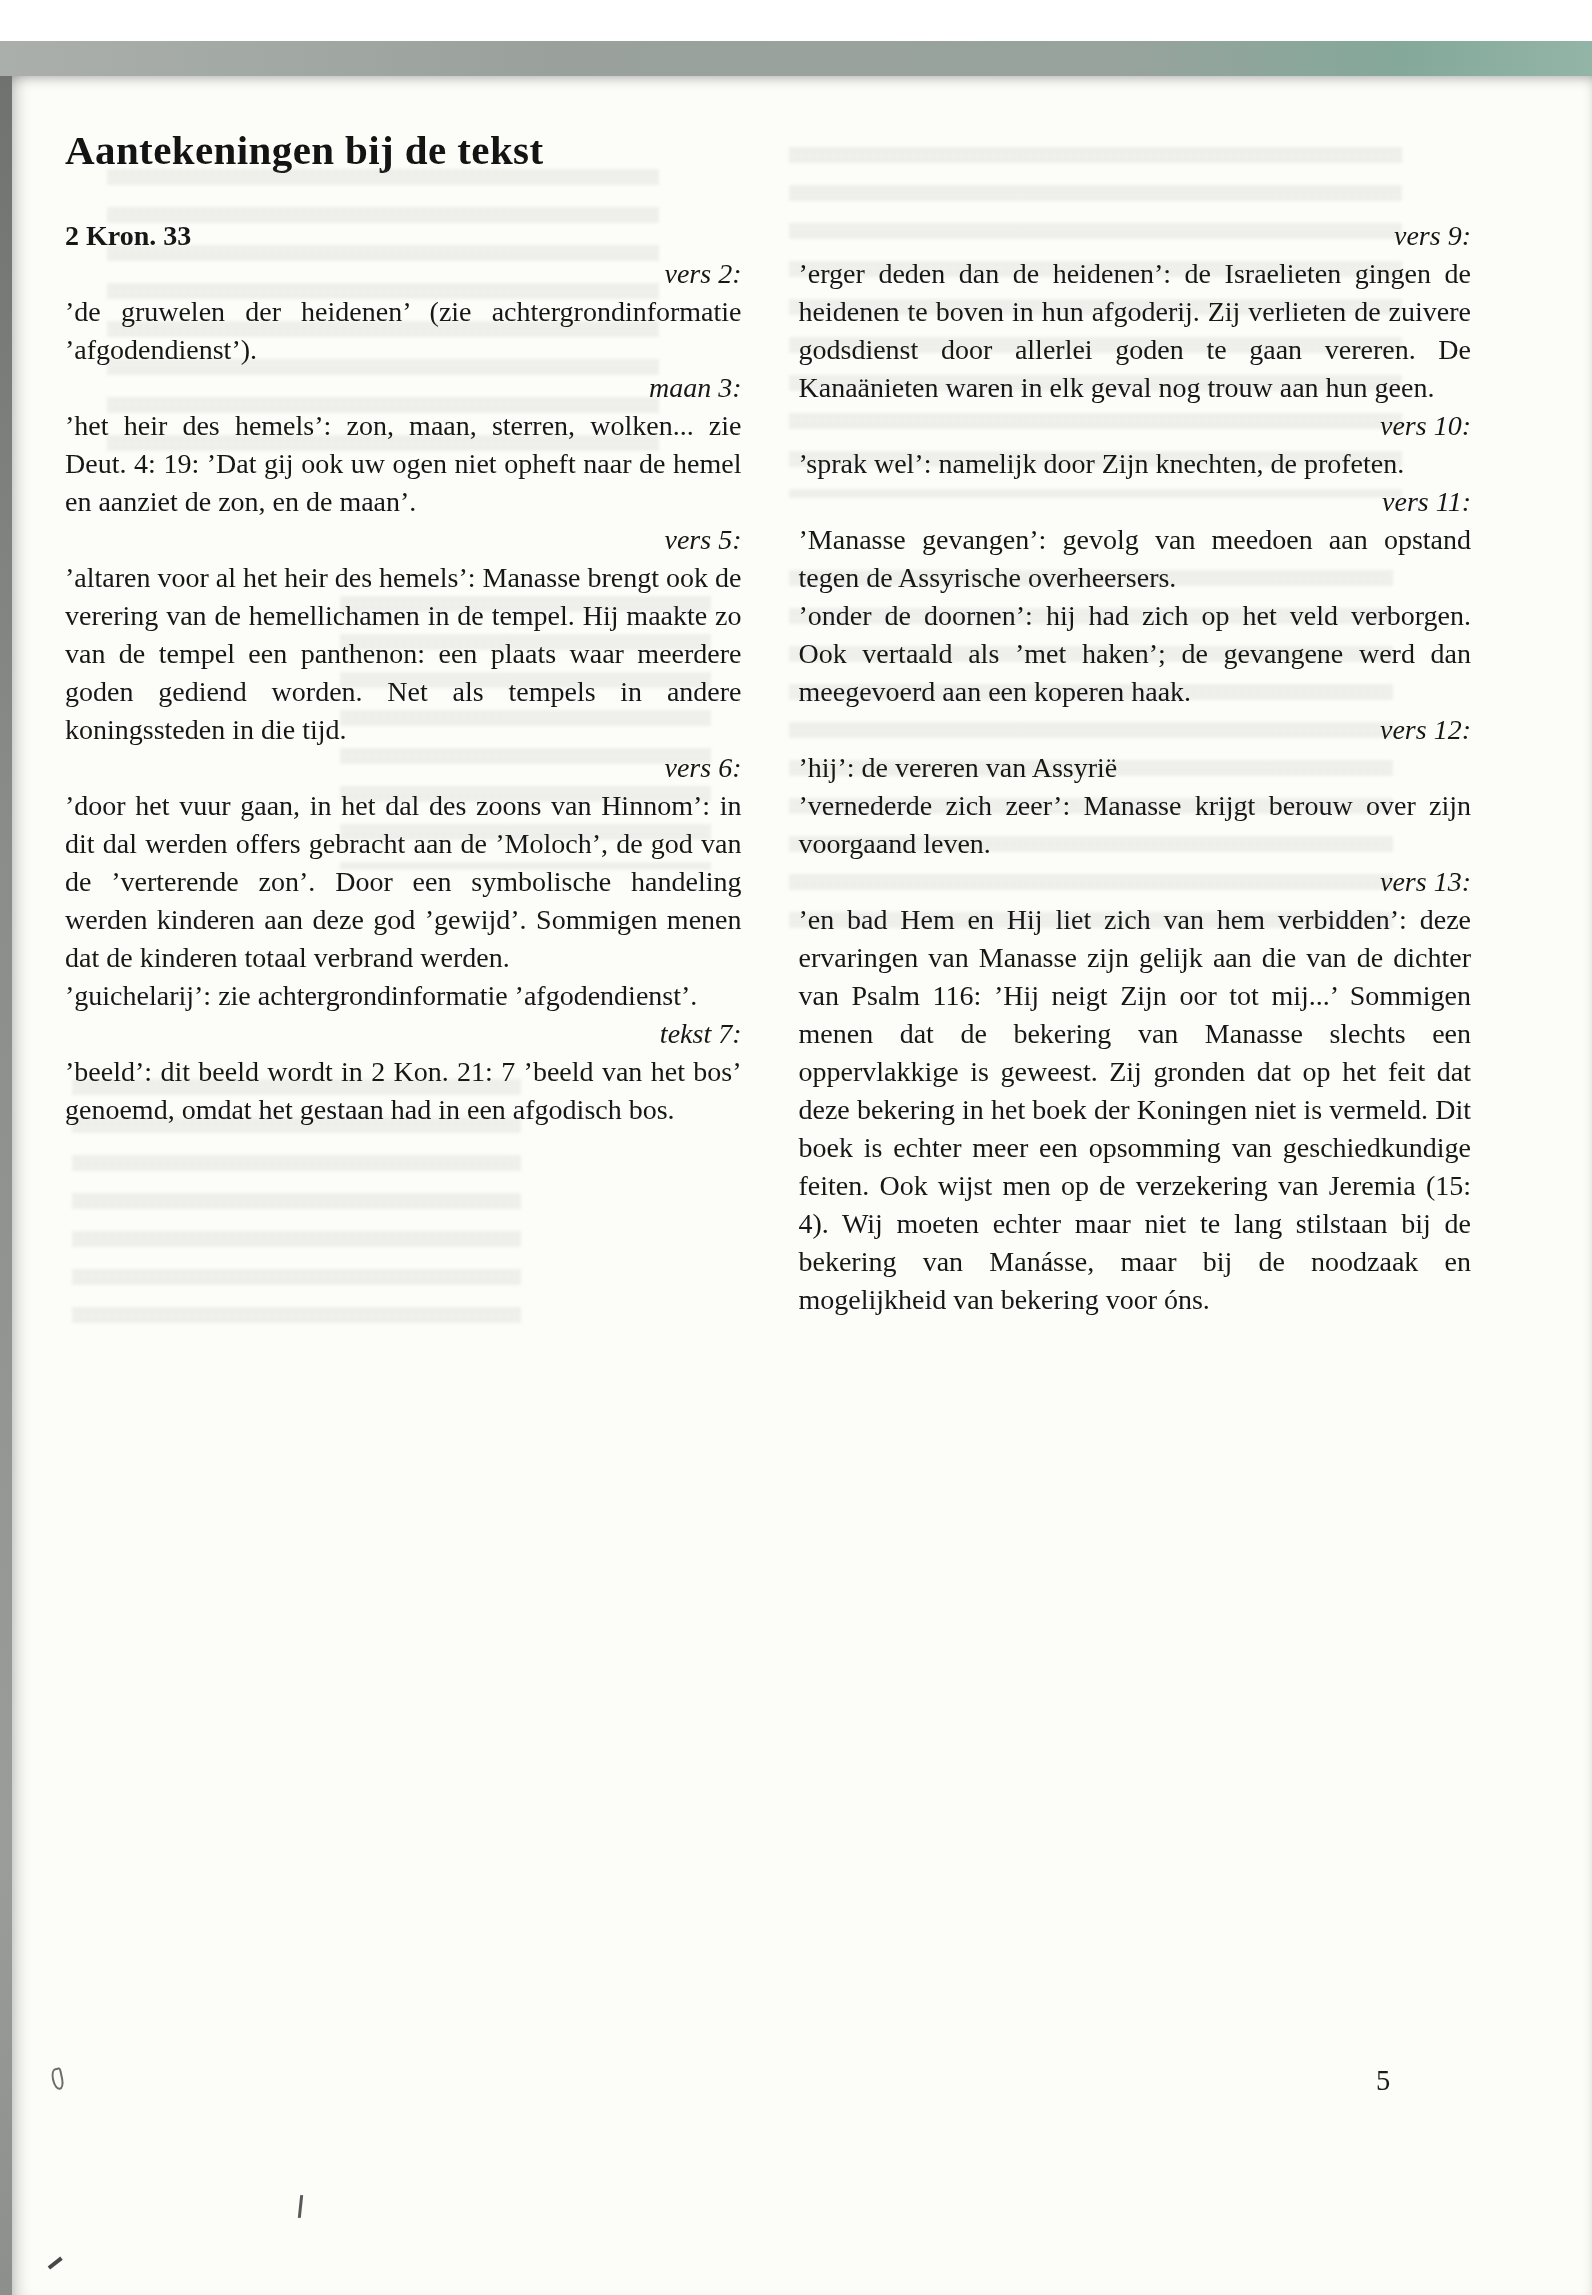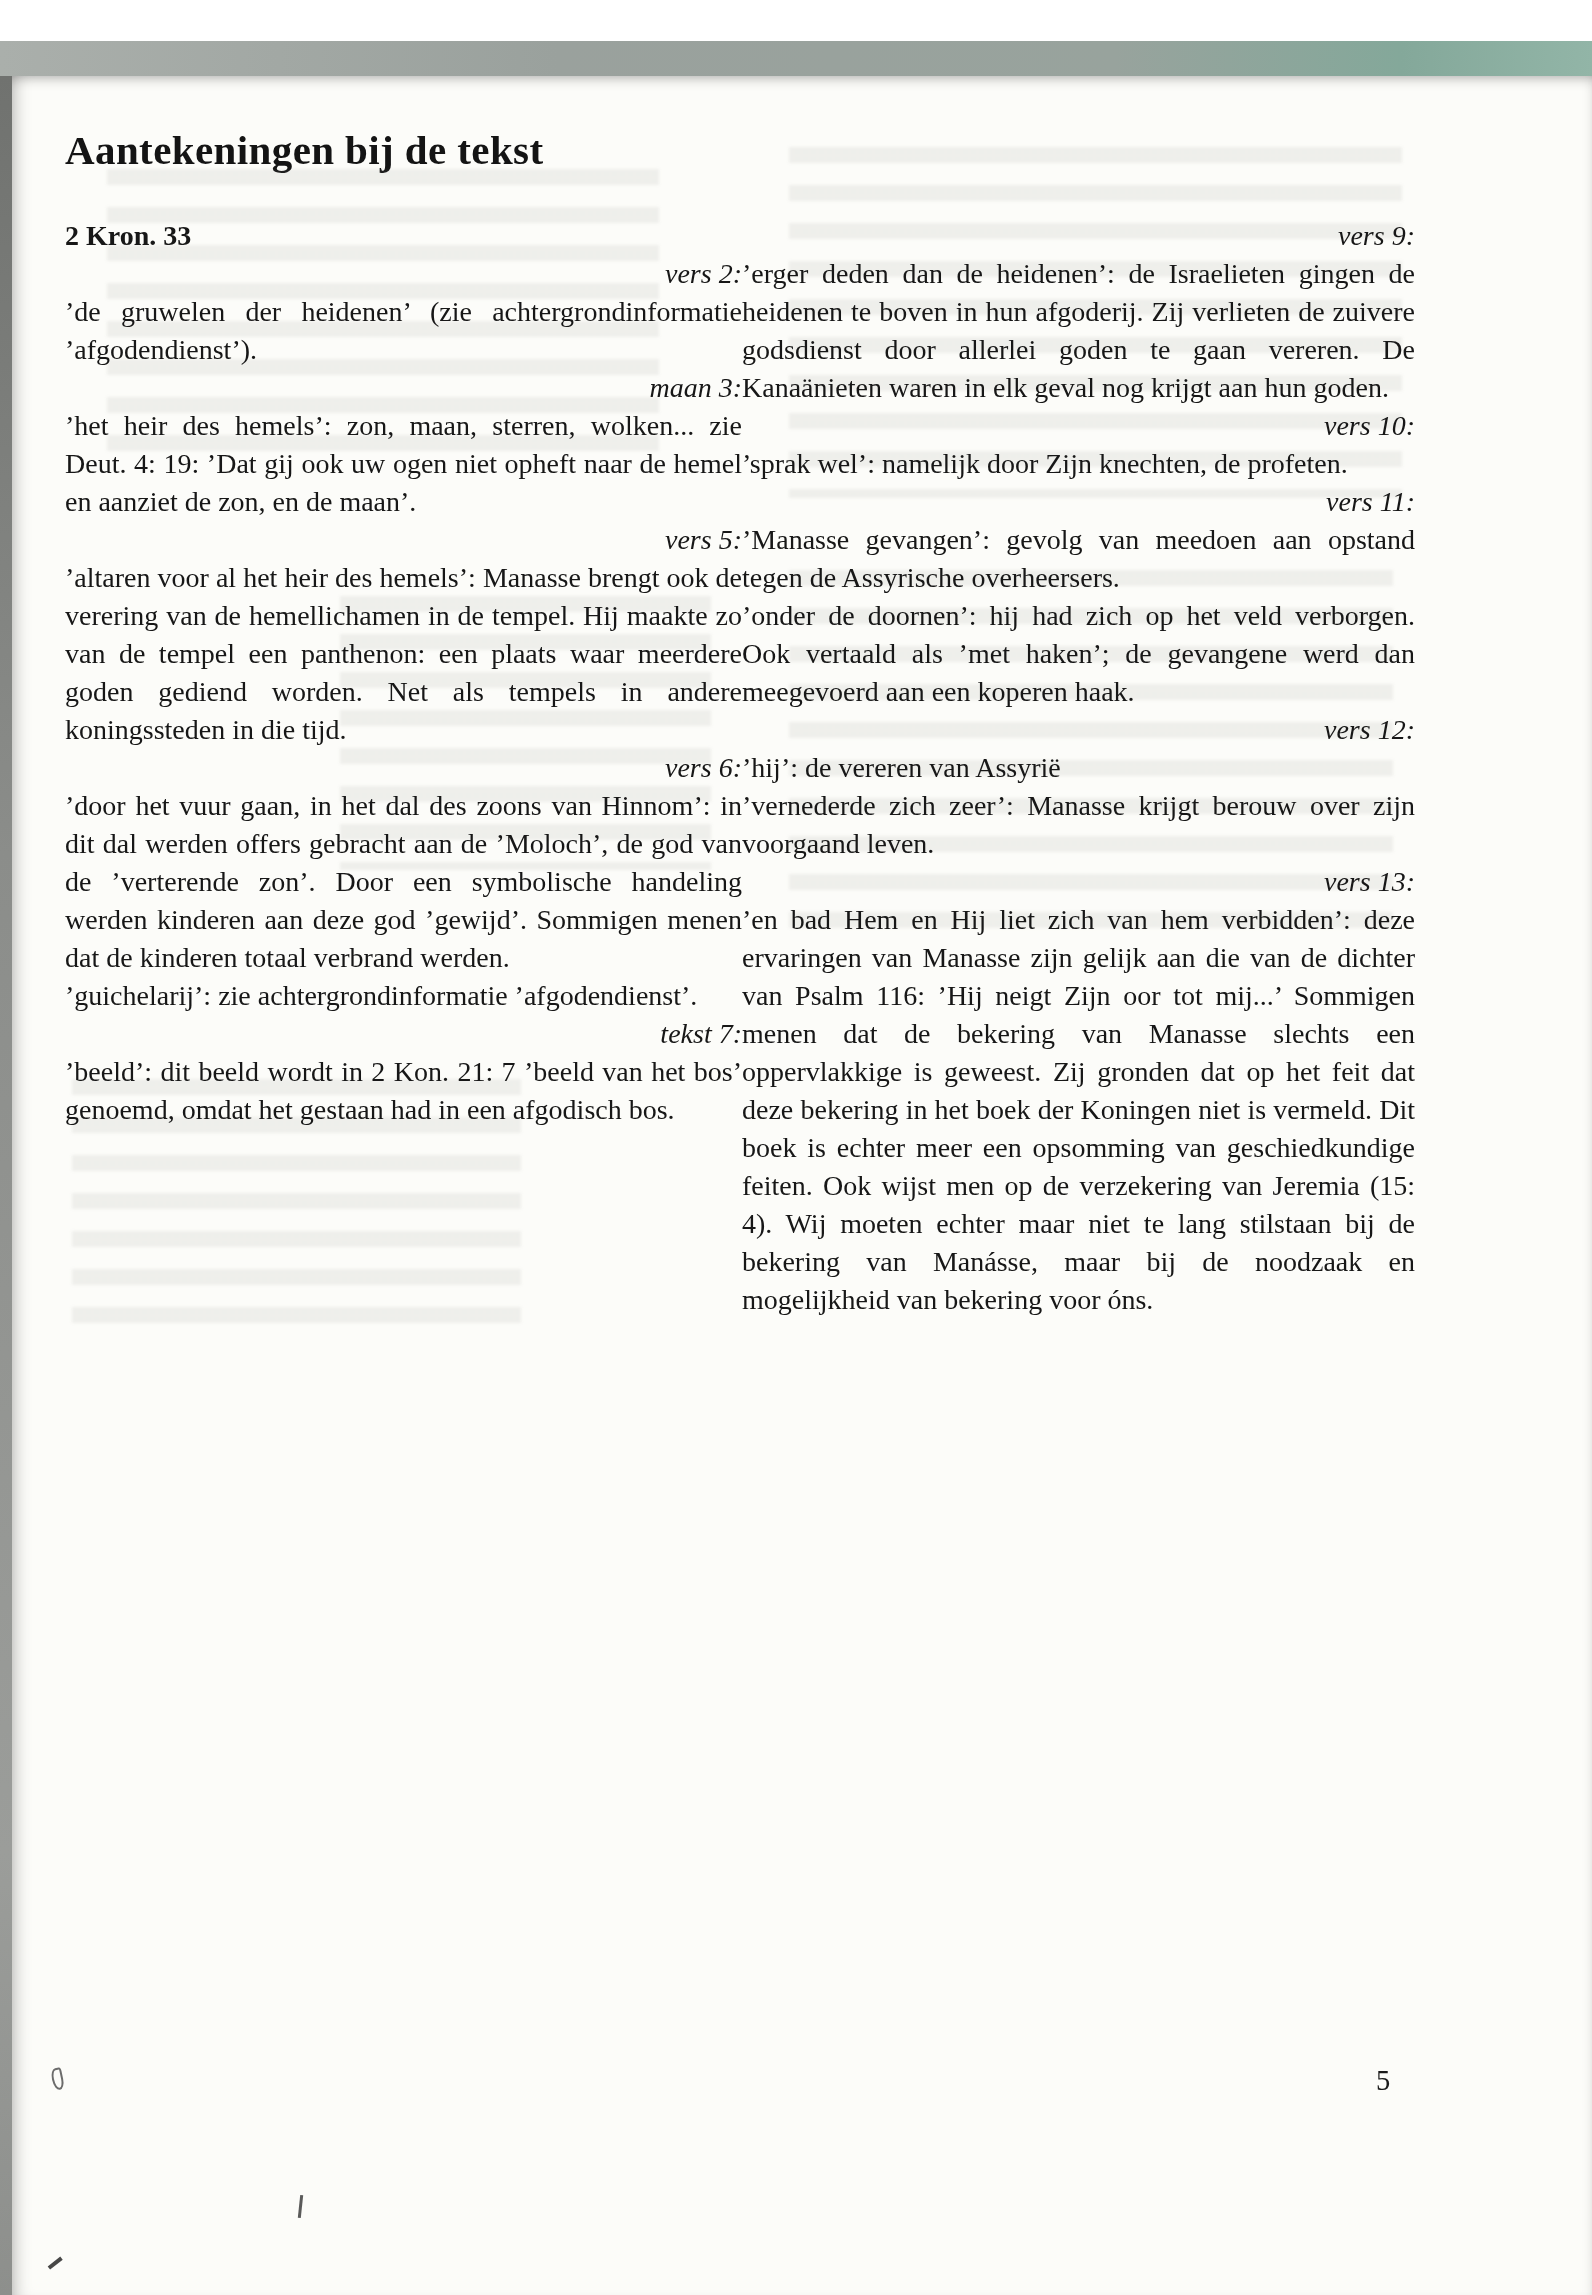--- a/index.html
+++ b/index.html
@@ -50,20 +50,21 @@
   .page-title {
     font-size: 41px;
     font-weight: bold;
     letter-spacing: 0.4px;
     color: #141414;
     line-height: 48px;
     margin-bottom: 43px;
   }
   .columns {
     display: flex;
+    gap: 57px;
     position: relative;
     z-index: 2;
   }
   .col {
     width: 677px;
     font-size: 28px;
     line-height: 38px;
     color: #171717;
     text-align: justify;
   }
@@ -174,21 +175,21 @@
         <div class="entry">
           <div class="verse-label">tekst 7:</div>
           <div class="para">’beeld’: dit beeld wordt in 2 Kon. 21: 7 ’beeld van het bos’ genoemd, omdat het gestaan had in een afgodisch bos.</div>
         </div>
       </section>
 
       <section class="col col-right">
 
         <div class="entry">
           <div class="verse-label">vers 9:</div>
-          <div class="para">’erger deden dan de heidenen’: de Israelieten gingen de heidenen te boven in hun afgoderij. Zij verlieten de zuivere godsdienst door allerlei goden te gaan vereren. De Kanaänieten waren in elk geval nog krijgt aan hun goden.</div>
+          <div class="para">’erger deden dan de heidenen’: de Israelieten gingen de heidenen te boven in hun afgoderij. Zij verlieten de zuivere godsdienst door allerlei goden te gaan vereren. De Kanaänieten waren in elk geval nog trouw aan hun geen.</div>
         </div>
 
         <div class="entry">
           <div class="verse-label">vers 10:</div>
           <div class="para">’sprak wel’: namelijk door Zijn knechten, de profeten.</div>
         </div>
 
         <div class="entry">
           <div class="verse-label">vers 11:</div>
           <div class="para">’Manasse gevangen’: gevolg van meedoen aan opstand tegen de Assyrische overheersers.</div>

